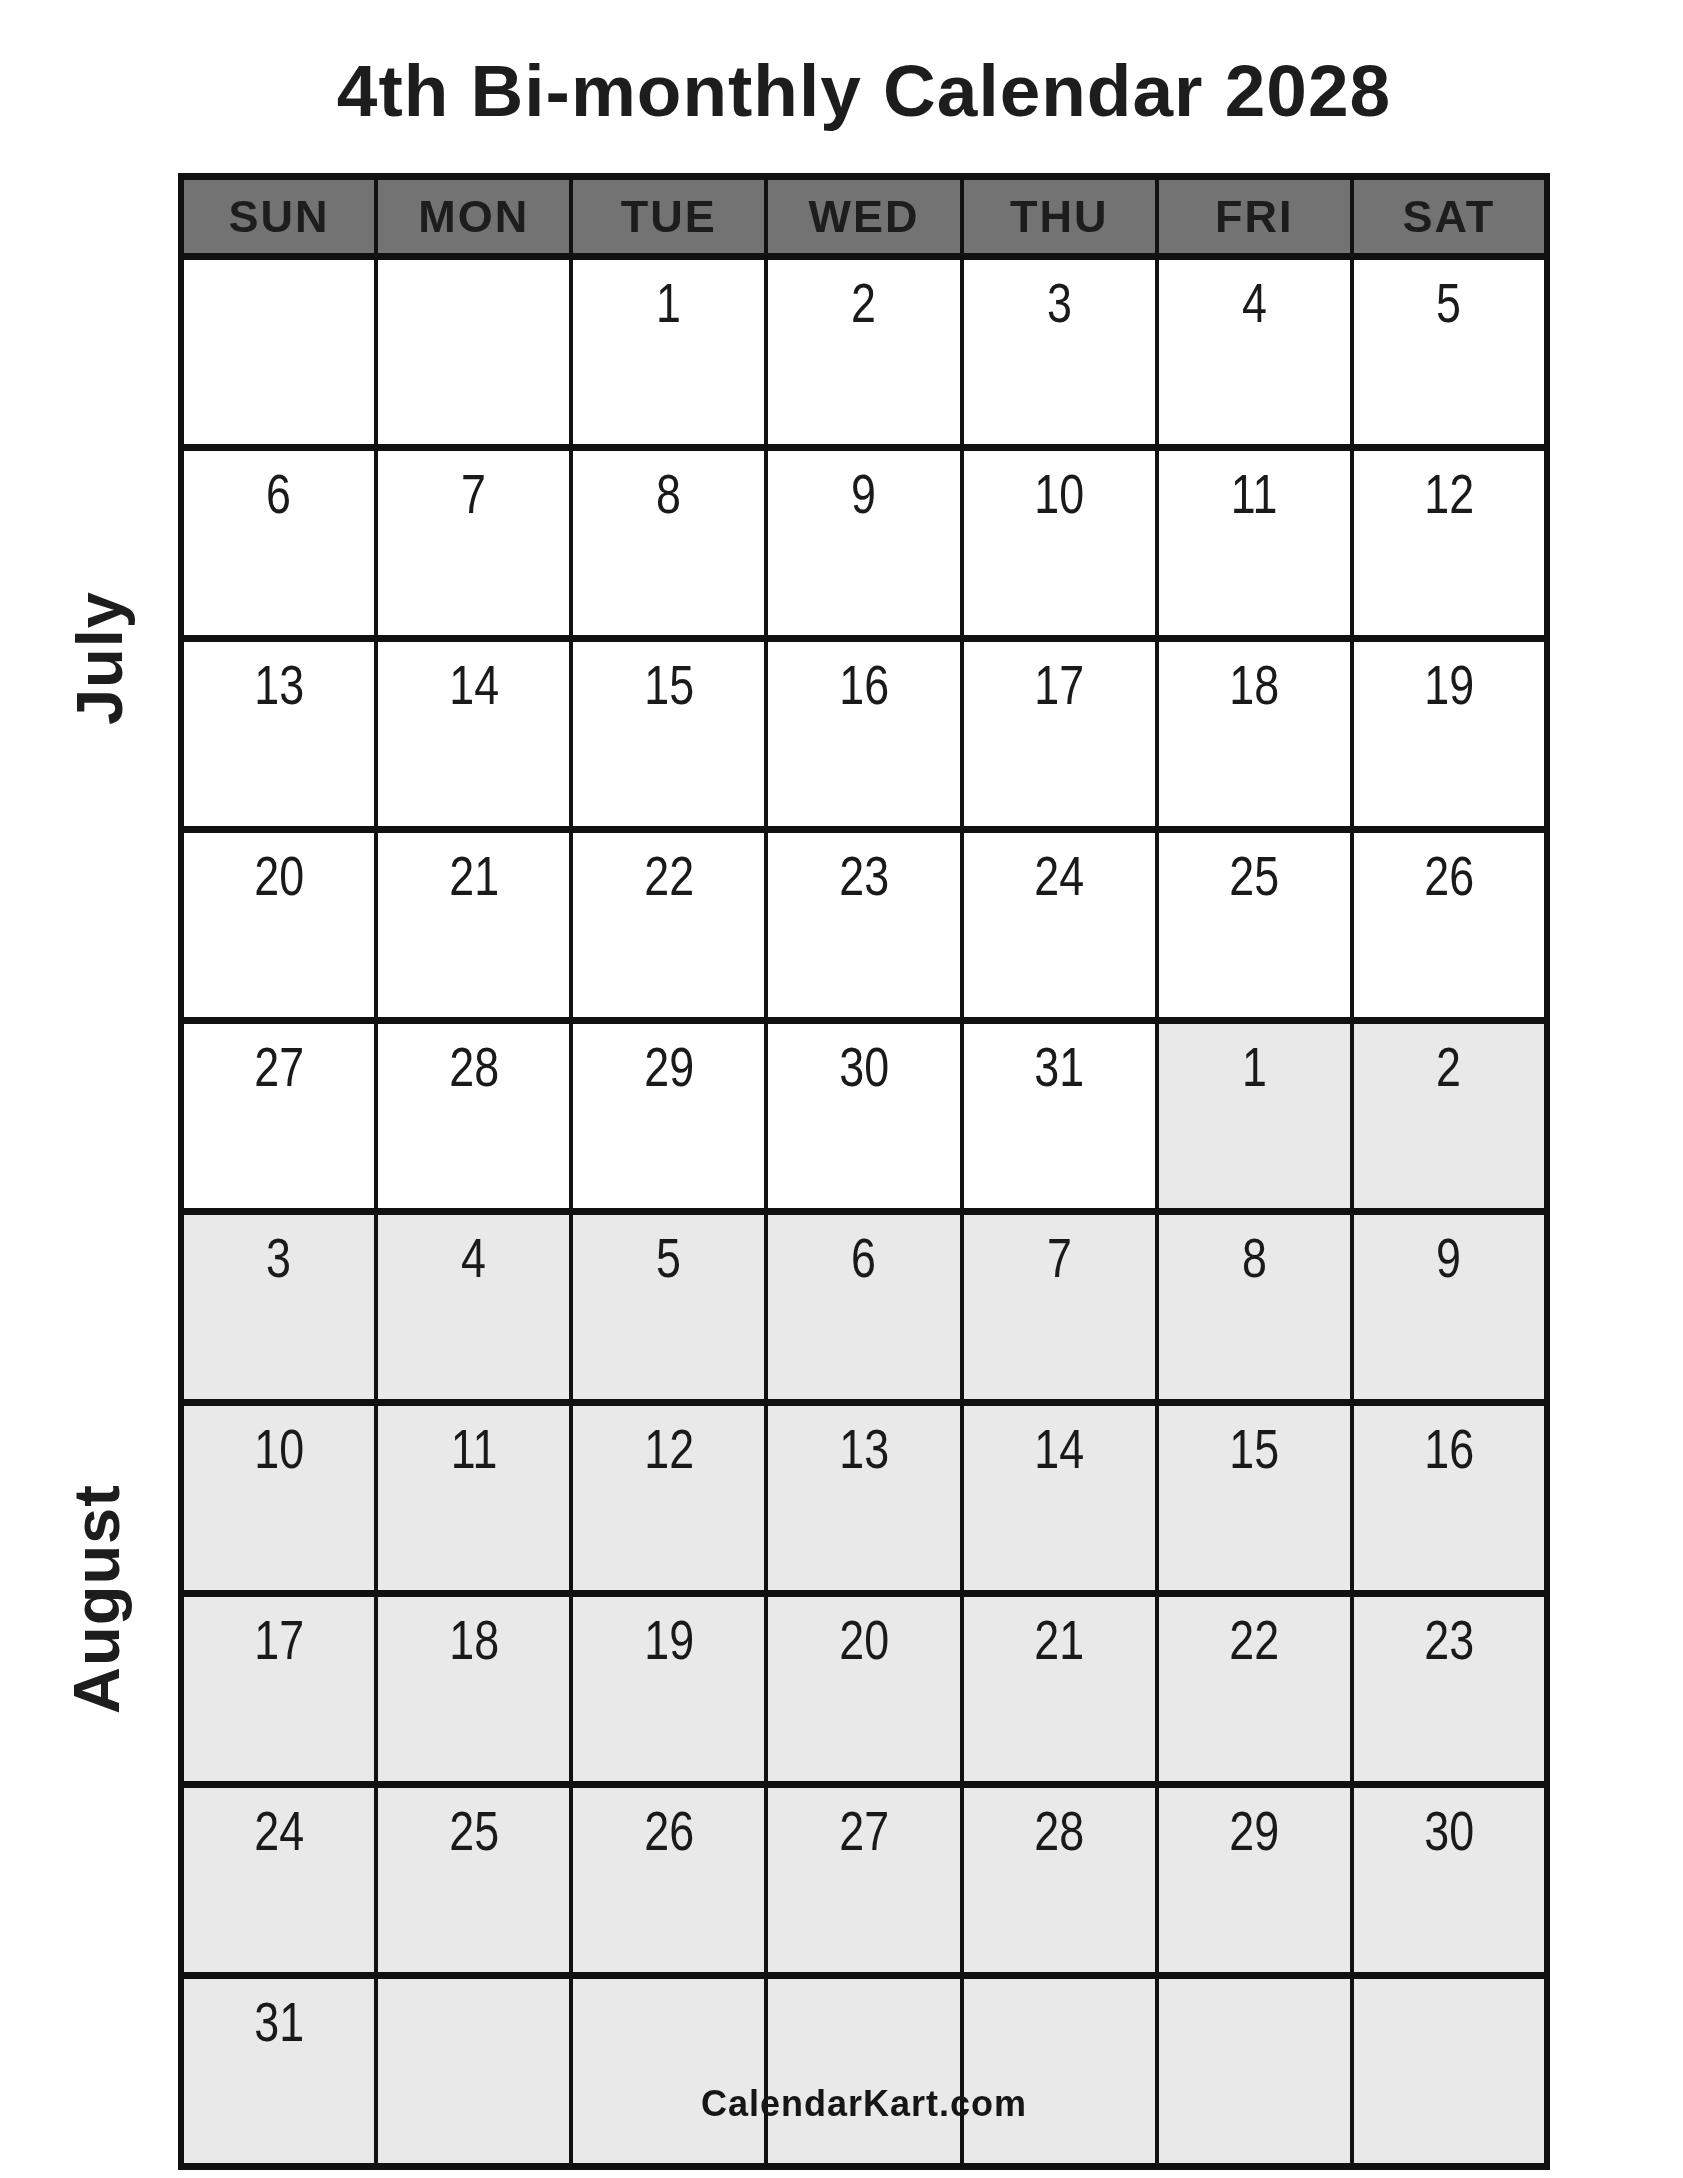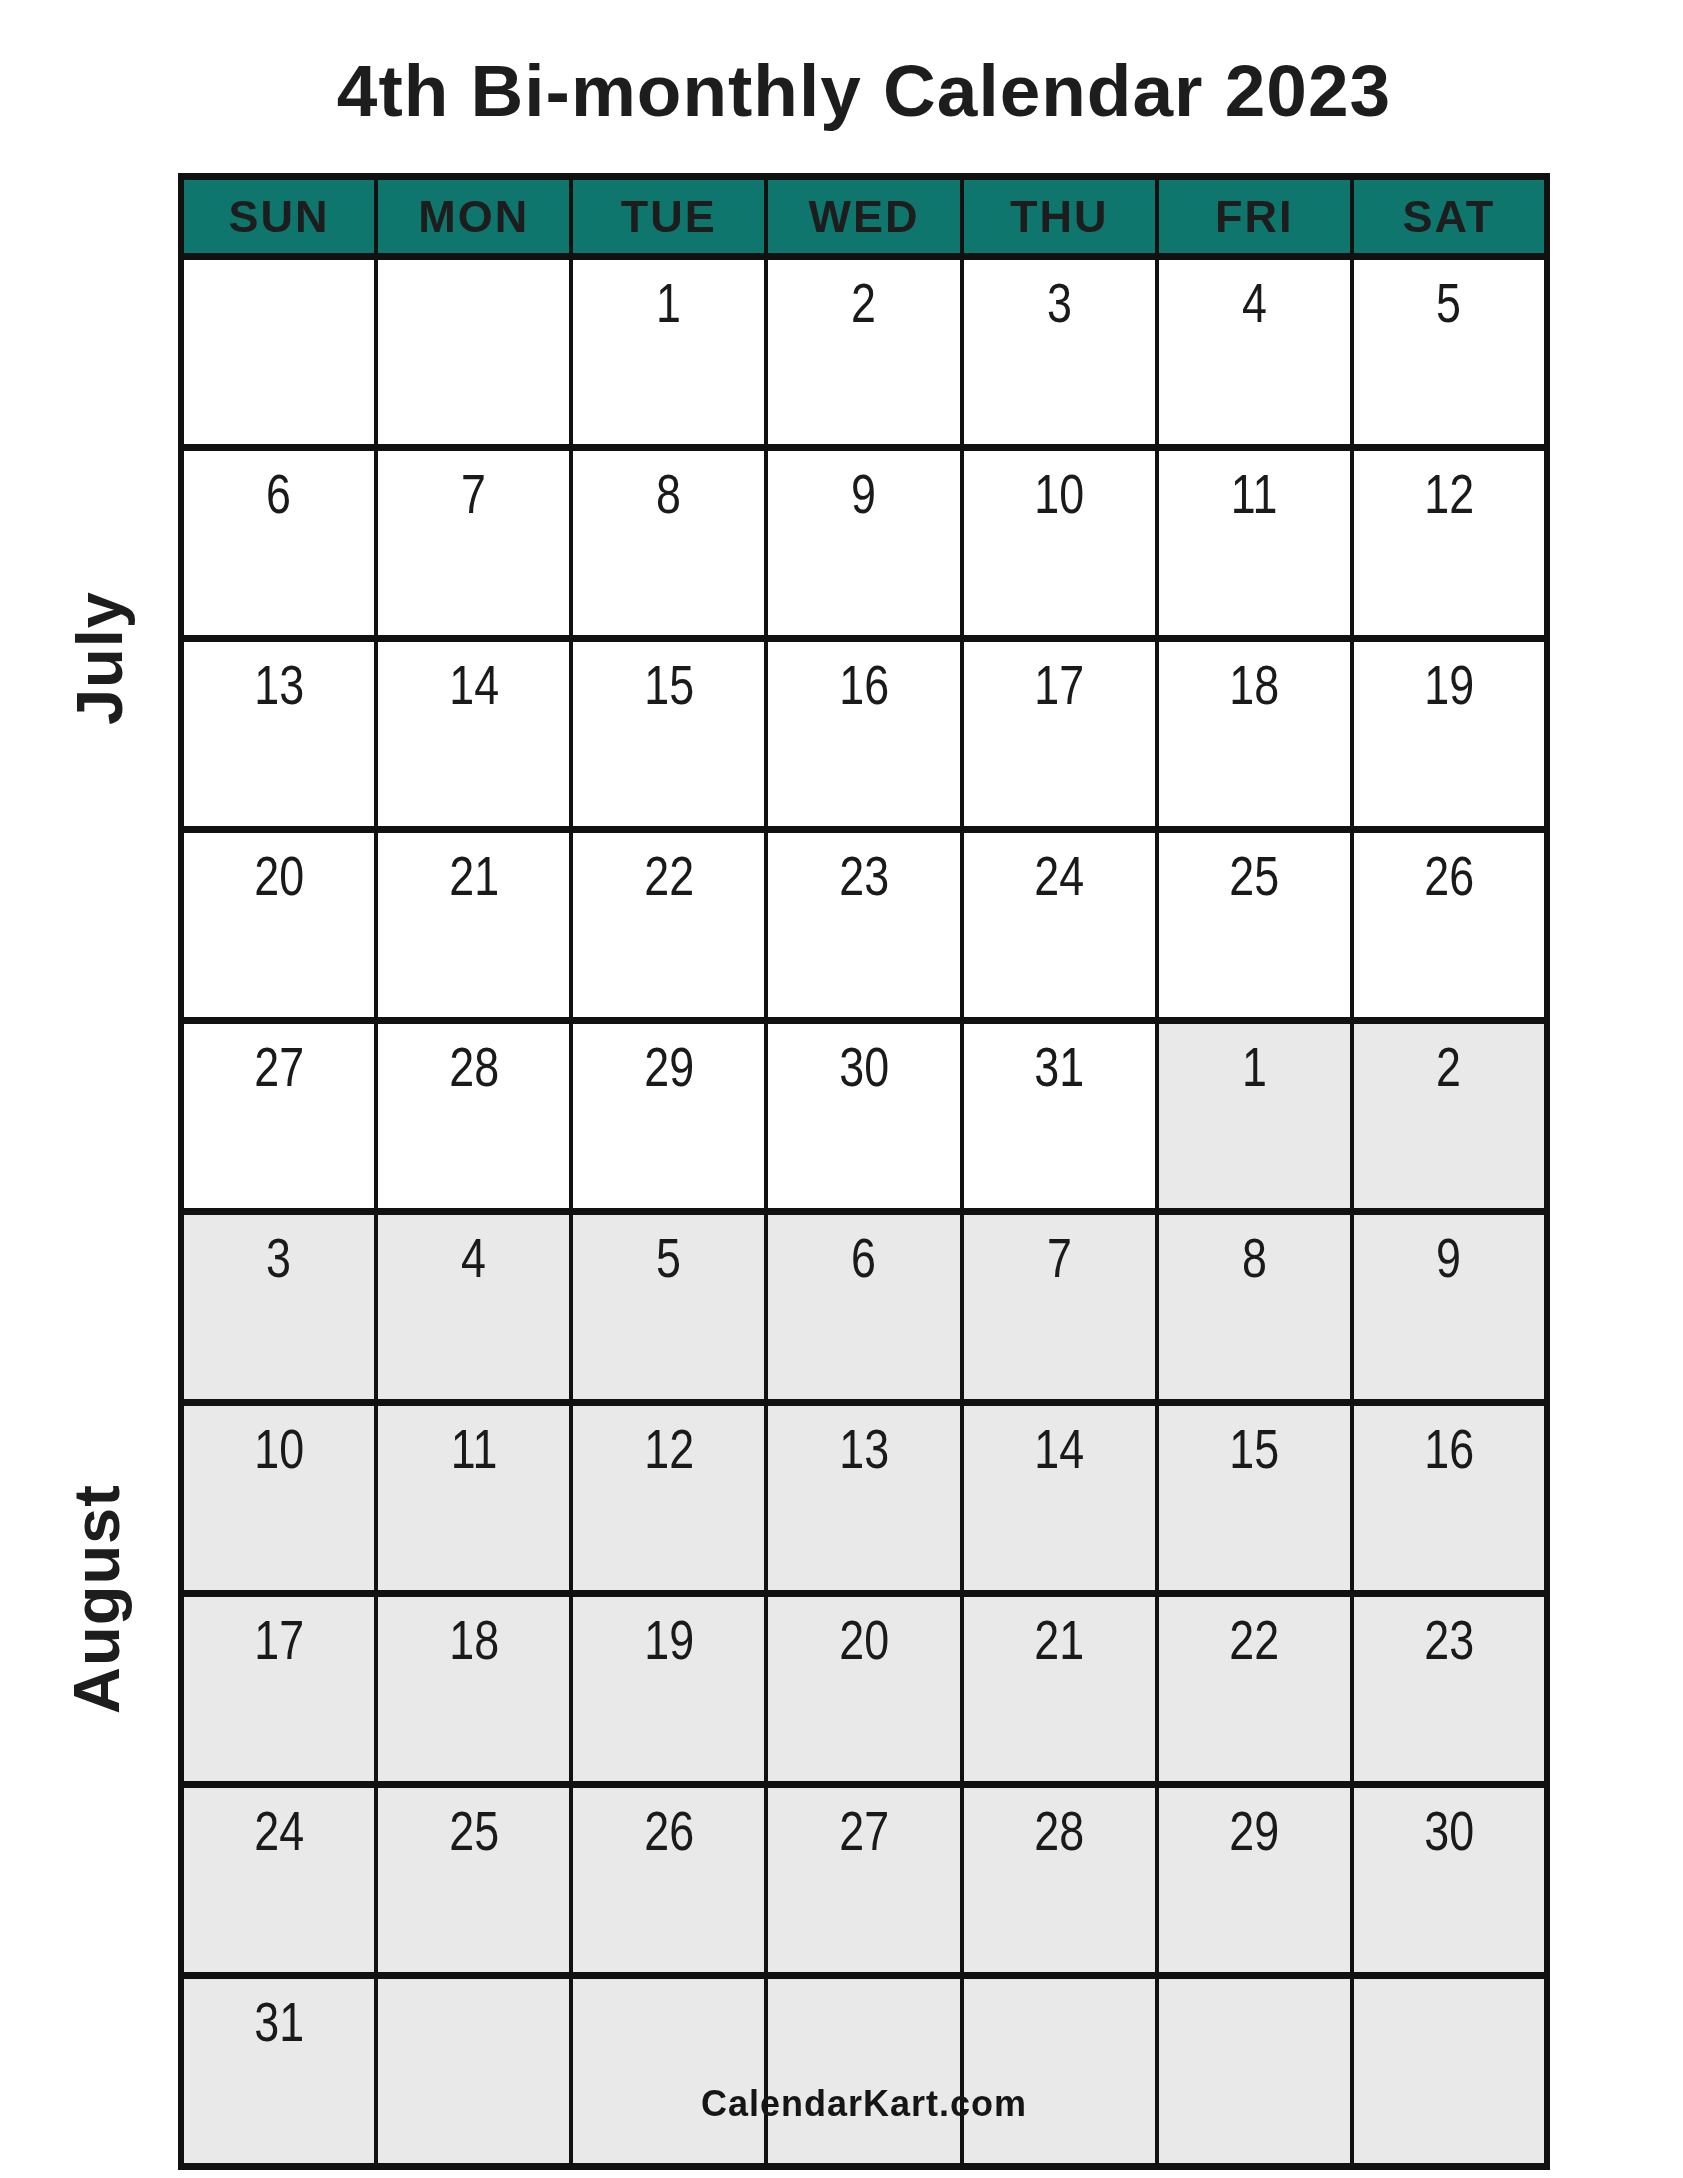--- a/index.html
+++ b/index.html
@@ -34,21 +34,21 @@
   .calendar th {
     border:4px solid var(--border-color,#111);
     border-top-width:7px;
     border-bottom-width:7px;
     height:73px;
     font-size:45px;
     font-weight:bold;
     letter-spacing:2px;
     text-align:center;
     vertical-align:middle;
-    background:#0f766e;
+    background:#737373;
     color:#1d1d1d;
     padding:0;
   }
   .calendar td {
     border:4px solid var(--border-color,#111);
     border-top-width:7px;
     border-bottom-width:7px;
     height:174px;
     text-align:center;
     vertical-align:top;
@@ -84,21 +84,21 @@
     font-weight:700;
     letter-spacing:1px;
     color:#161616;
   }
 </style>
 </head>
 <body style="--aug-bg: #e9e9e9; --border-color: #111111; color: rgb(26, 26, 26);">
 
 <div class="page">
 
-  <h1 class="title">4th Bi-monthly Calendar 2023</h1>
+  <h1 class="title">4th Bi-monthly Calendar 2028</h1>
 
   <div class="month-label first">July</div>
 
   <div class="month-label second">August</div>
 
   <table class="calendar">
     <thead>
       <tr id="weekday-row">
           <th>SUN</th>
           <th>MON</th>

